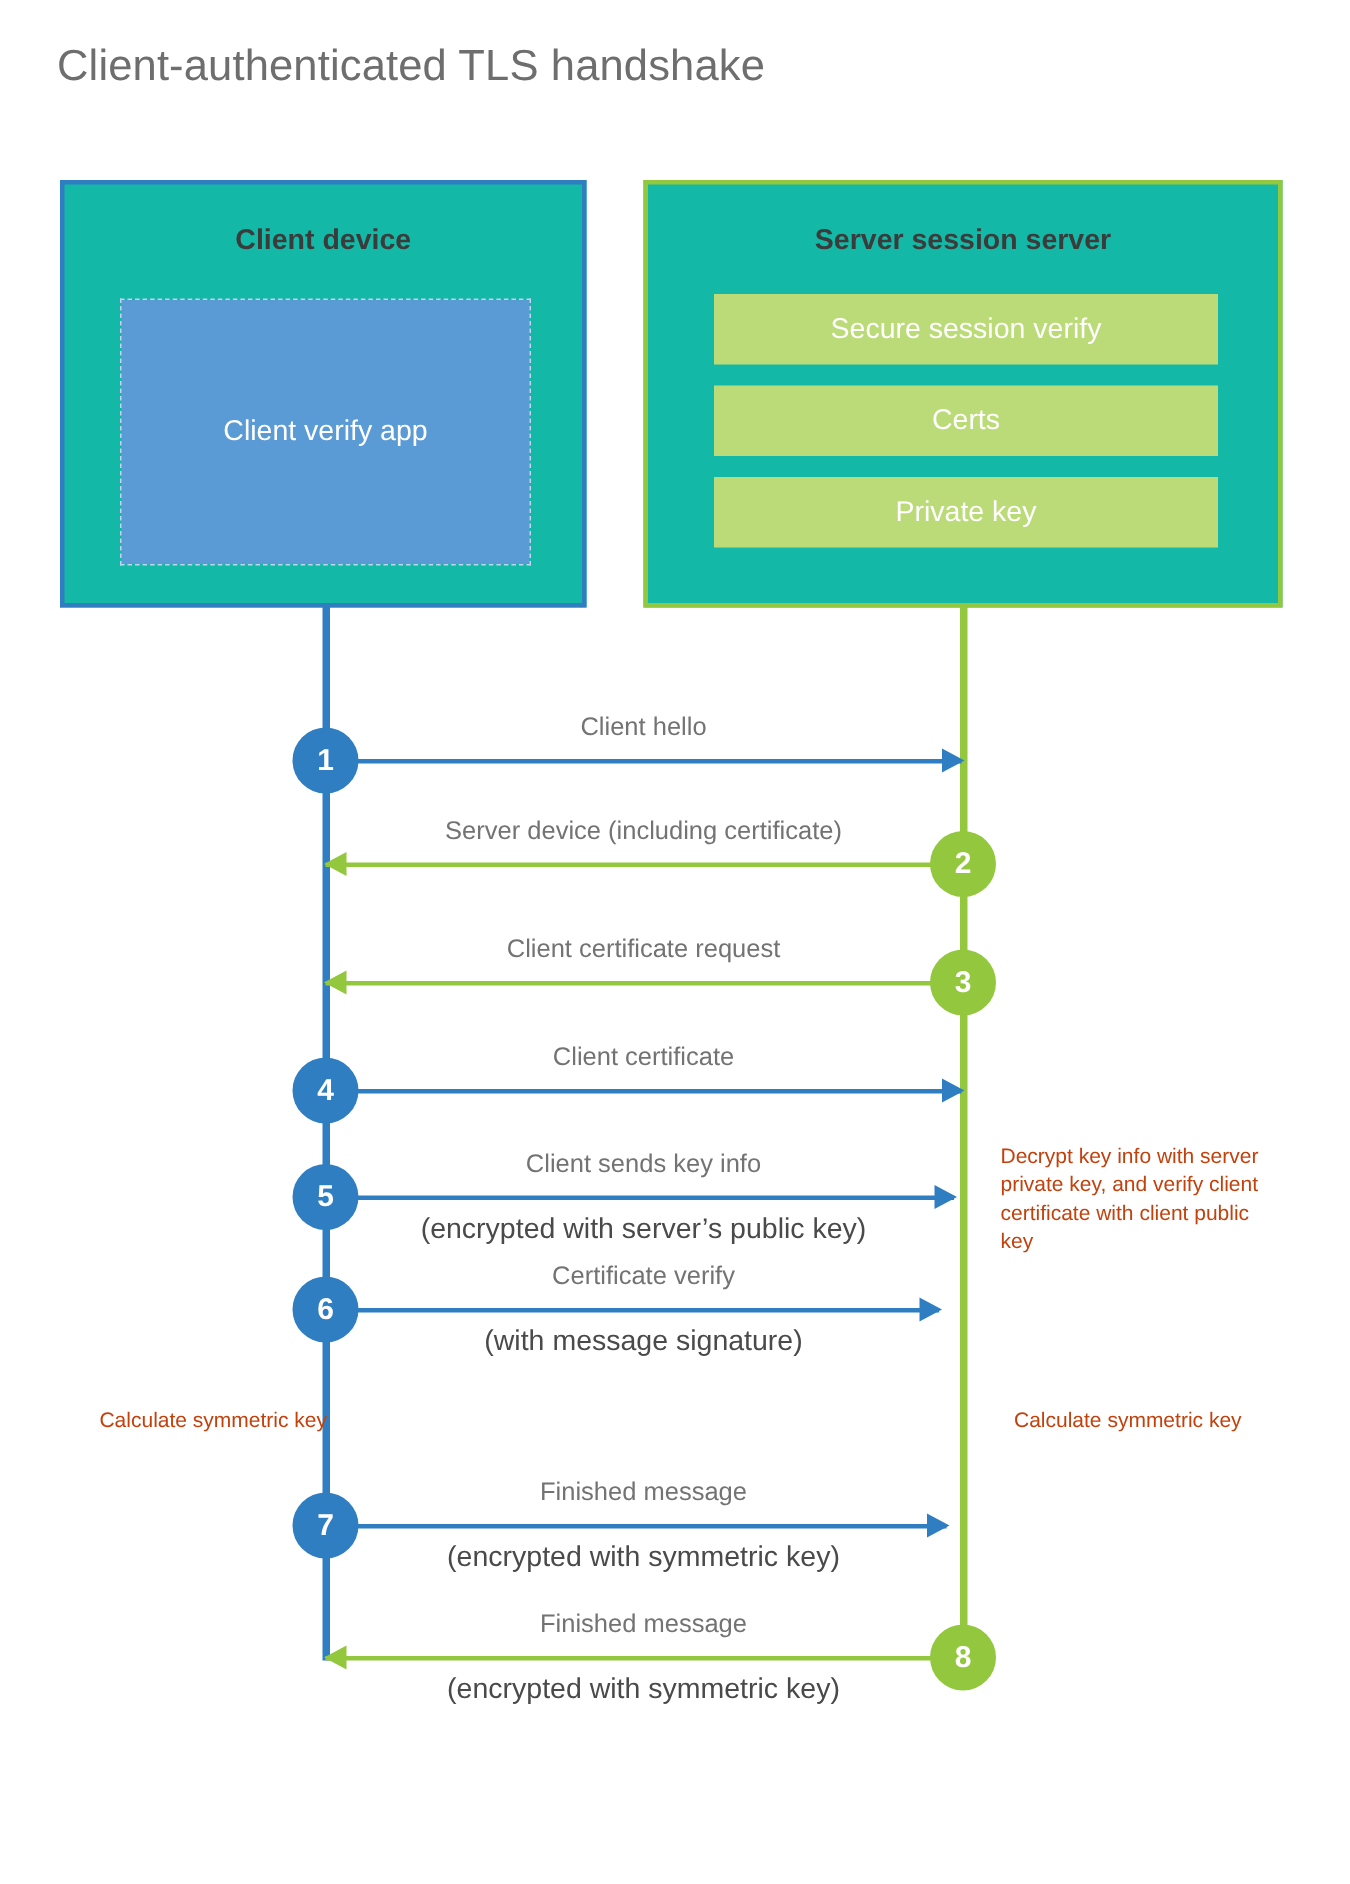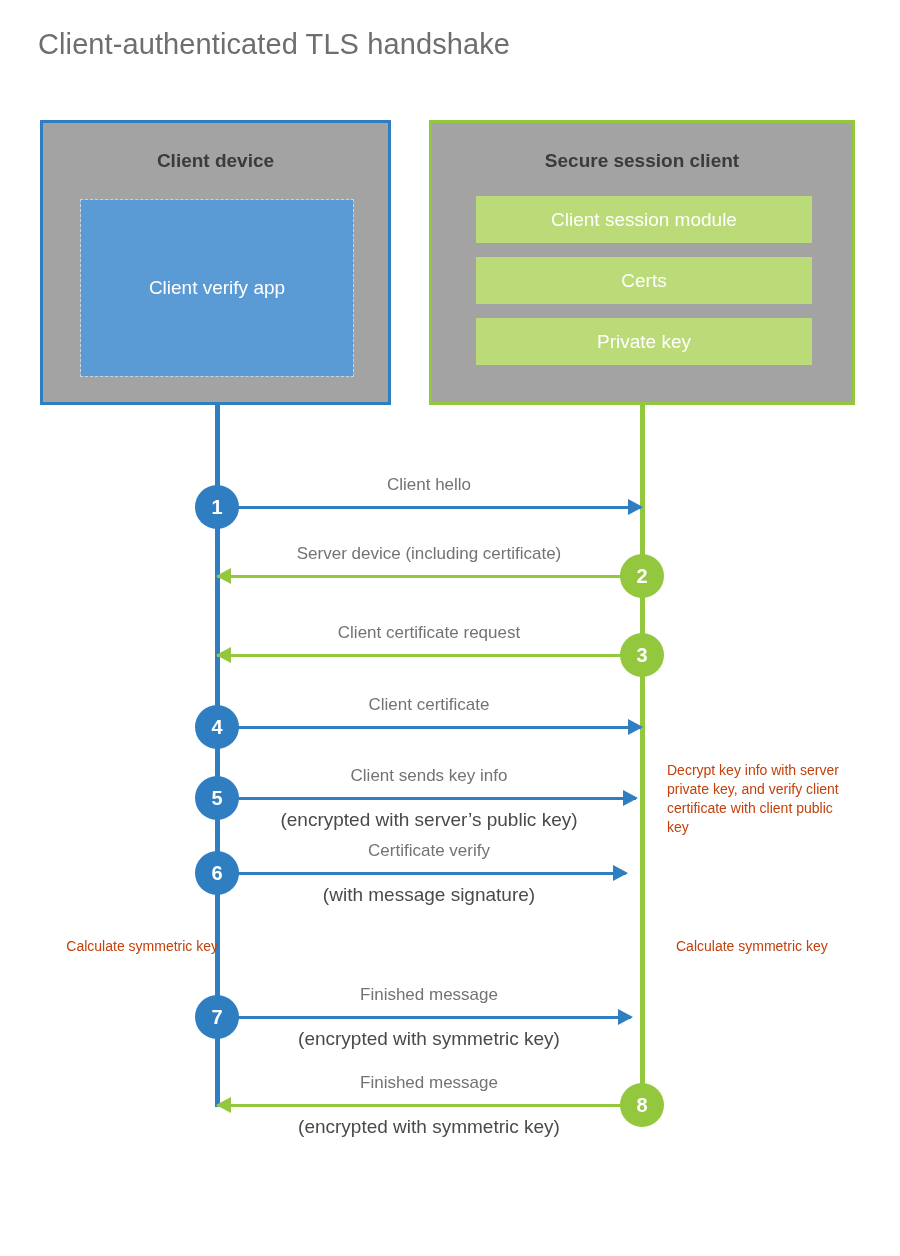--- a/index.html
+++ b/index.html
@@ -23,21 +23,21 @@
     font-size: 29px;
     font-weight: 400;
     color: #6e6e6e;
     letter-spacing: 0.1px;
     white-space: nowrap;
   }
 
   
   .entity-box {
     position: absolute;
-    background: #a3a3a3;
+    background: #14b8a6;
     box-sizing: border-box;
   }
   #client-device-box {
     left: 40px;
     top: 120px;
     width: 351px;
     height: 285px;
     border: 3px solid #2f7ec1;
   }
   #secure-server-box {
@@ -196,23 +196,23 @@
 <body>
 
 <div id="diagram-title">Client-authenticated TLS handshake</div>
 
 <div class="entity-box" id="client-device-box">
   <div class="entity-title">Client device</div>
   <div id="client-app-block">Client verify app</div>
 </div>
 
 <div class="entity-box" id="secure-server-box">
-  <div class="entity-title">Secure session client</div>
+  <div class="entity-title">Server session server</div>
   <div id="server-modules">
-    <div class="server-module">Client session module</div>
+    <div class="server-module">Secure session verify</div>
     <div class="server-module">Certs</div>
     <div class="server-module">Private key</div>
   </div>
 </div>
 
 <div class="lifeline" id="client-lifeline"></div>
 <div class="lifeline" id="server-lifeline"></div>
 
 <div class="msg" style="top:507px">
   <div class="msg-line blue" style="left:217px; width:424px;"></div>

